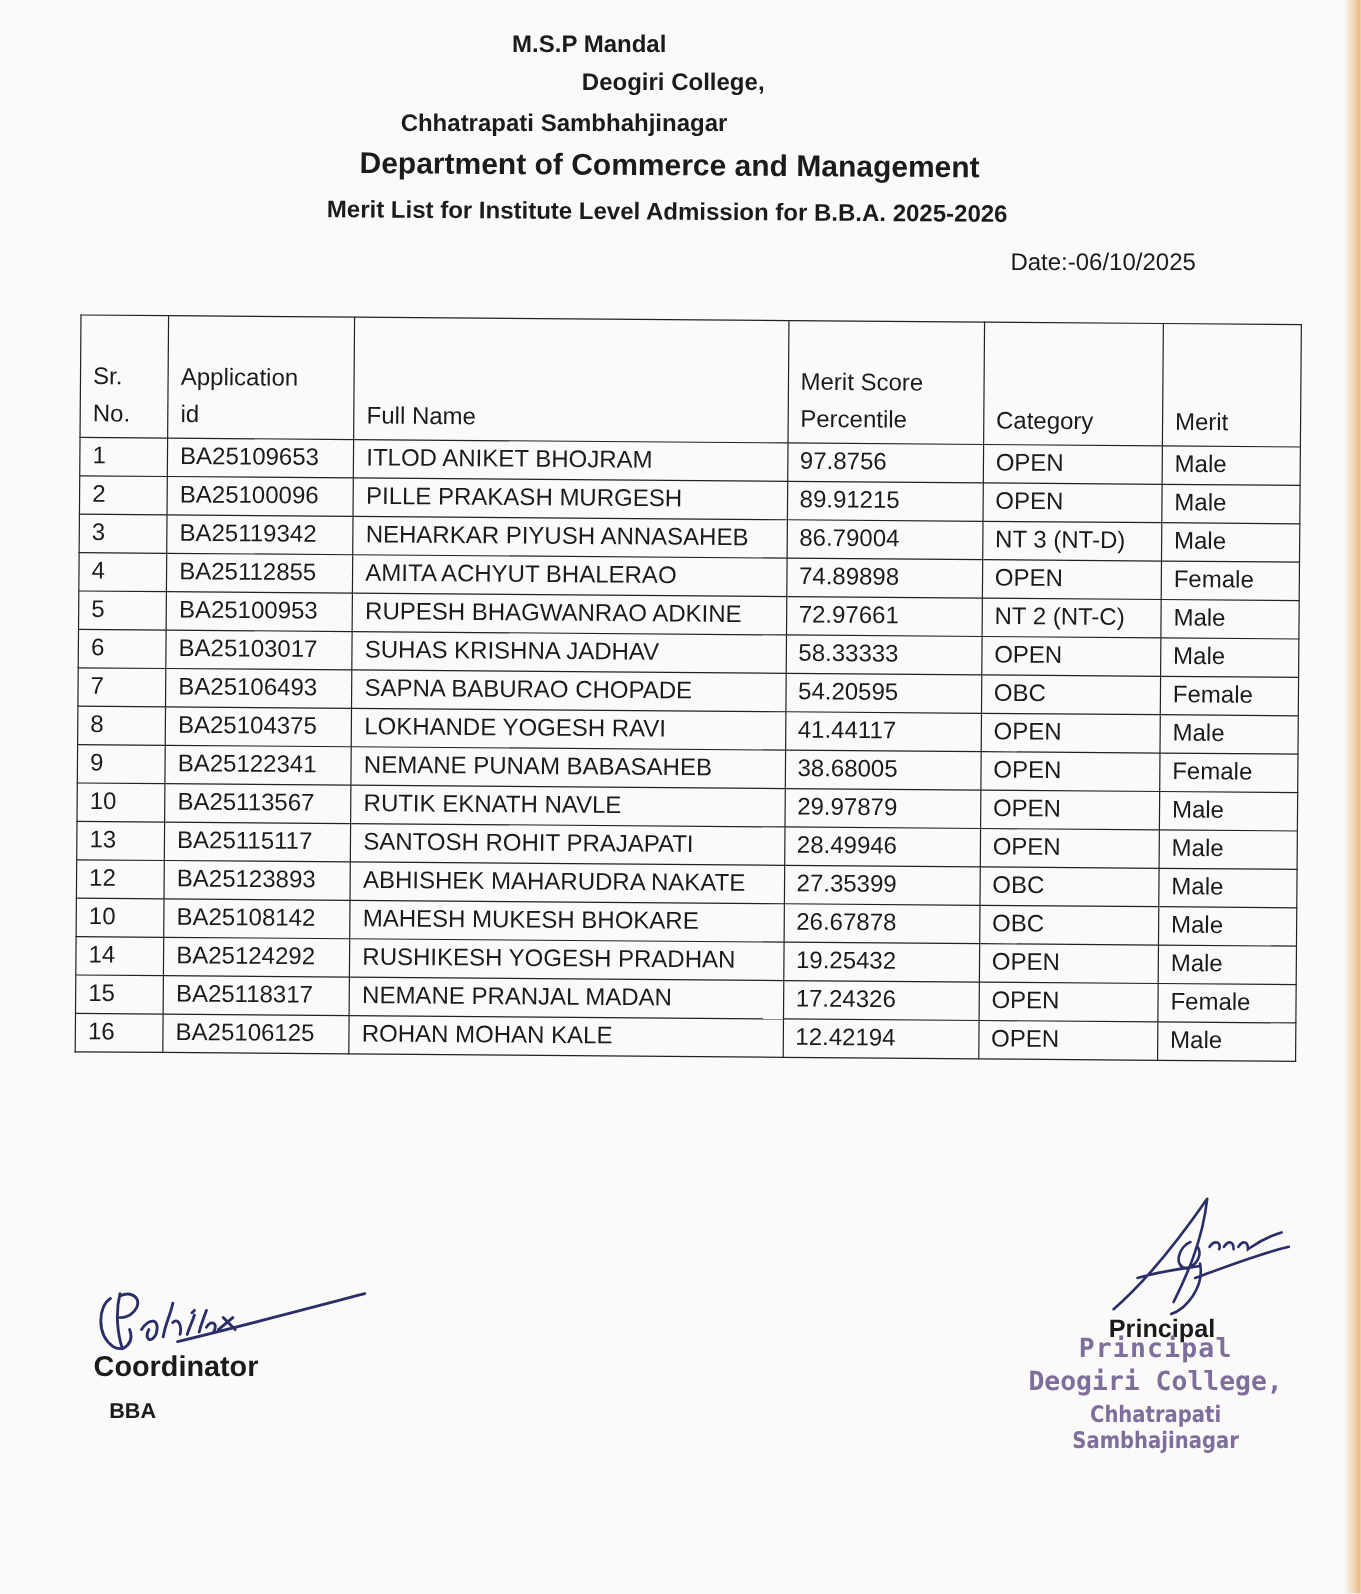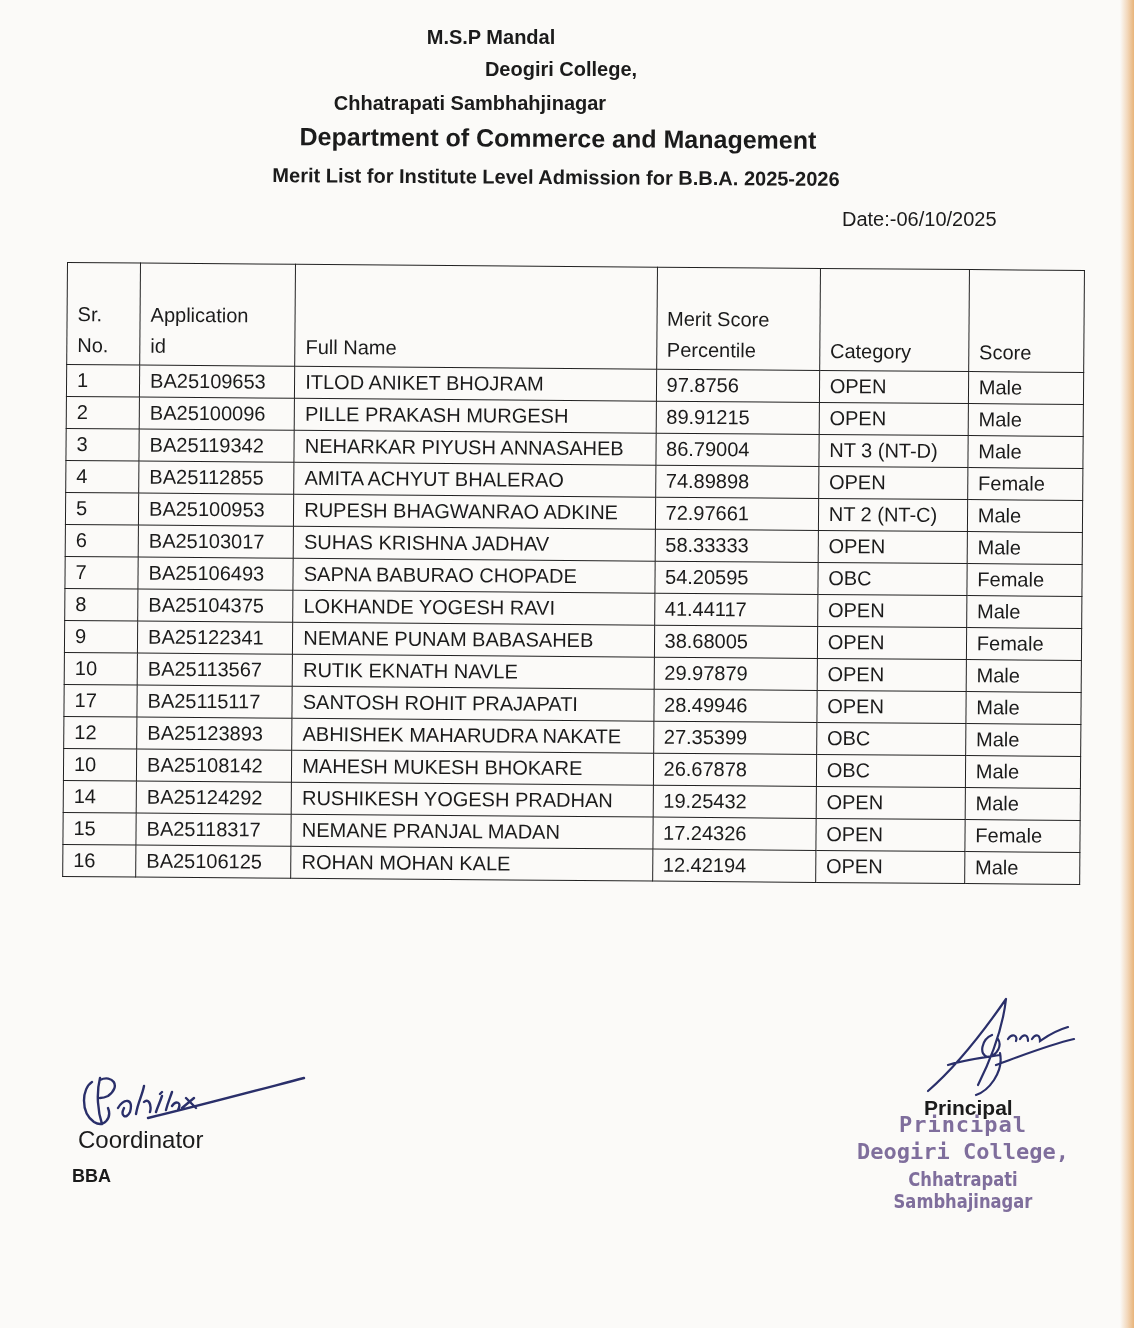--- a/index.html
+++ b/index.html
@@ -41,22 +41,22 @@
     .c-cat { width: 128px; }
     .c-gen { width: 94px; }
     th.score-h { padding-left: 10px; }
     th.sr-h { text-align: center; vertical-align: top; padding-top: 4px; margin-left: 18px; }
     th.app-h { vertical-align: top; padding-top: 34px; }
     th.name-h { vertical-align: top; padding-top: 36px; }
     th.gen-h { text-align: center; }
     td.score { text-align: right; }
 
     .coord-sig { position: absolute; left: 78px; top: 1068px; }
-    .coord-label { position: absolute; left: 78px; top: 1126px; font-size: 24px; font-weight: normal; }
-    .coord-dept { position: absolute; left: 72px; top: 1166px; font-size: 18px; font-weight: bold; }
+    .coord-label { position: absolute; left: 78px; top: 1126px; font-size: 24px; font-weight: bold; }
+    .coord-dept { position: absolute; left: 91px; top: 1166px; font-size: 18px; font-weight: bold; }
 
     .prin-sig { position: absolute; left: 918px; top: 995px; }
     .prin-label { position: absolute; left: 924px; top: 1096px; font-size: 21px; font-weight: bold; }
     .stamp { position: absolute; left: 838px; top: 1112px; width: 250px; text-align: center; color: #7f6e9c; font-family: "DejaVu Sans Mono", monospace; }
     .stamp .s1 { font-size: 22px; font-weight: bold; letter-spacing: 1px; margin-left: 0; }
     .stamp .s2 { font-size: 22px; font-weight: bold; margin-top: 2px; }
     .stamp .s3 { font-family: "DejaVu Sans", sans-serif; font-size: 19px; font-weight: bold; margin-top: 4px; transform: scaleX(0.86); }
   </style>
 </head>
 <body>
@@ -85,21 +85,21 @@
         <div>Full Name</div>
       </th>
       <th class="c-score score-h">
         <div>Merit Score</div>
         <div>Percentile</div>
       </th>
       <th class="c-cat">
         <div>Category</div>
       </th>
       <th class="c-gen gen-h">
-        <div>Score</div>
+        <div>Merit</div>
       </th>
     </tr>
   </thead>
   <tbody id="merit-rows">
       <tr>
         <td class="c-sr">1</td>
         <td class="c-app">BA25109653</td>
         <td class="c-name">ITLOD ANIKET BHOJRAM</td>
         <td class="c-score score">97.8756</td>
         <td class="c-cat">OPEN</td>
@@ -171,21 +171,21 @@
       </tr>
       <tr>
         <td class="c-sr">10</td>
         <td class="c-app">BA25113567</td>
         <td class="c-name">RUTIK EKNATH NAVLE</td>
         <td class="c-score score">29.97879</td>
         <td class="c-cat">OPEN</td>
         <td class="c-gen">Male</td>
       </tr>
       <tr>
-        <td class="c-sr">17</td>
+        <td class="c-sr">13</td>
         <td class="c-app">BA25115117</td>
         <td class="c-name">SANTOSH ROHIT PRAJAPATI</td>
         <td class="c-score score">28.49946</td>
         <td class="c-cat">OPEN</td>
         <td class="c-gen">Male</td>
       </tr>
       <tr>
         <td class="c-sr">12</td>
         <td class="c-app">BA25123893</td>
         <td class="c-name">ABHISHEK MAHARUDRA NAKATE</td>

